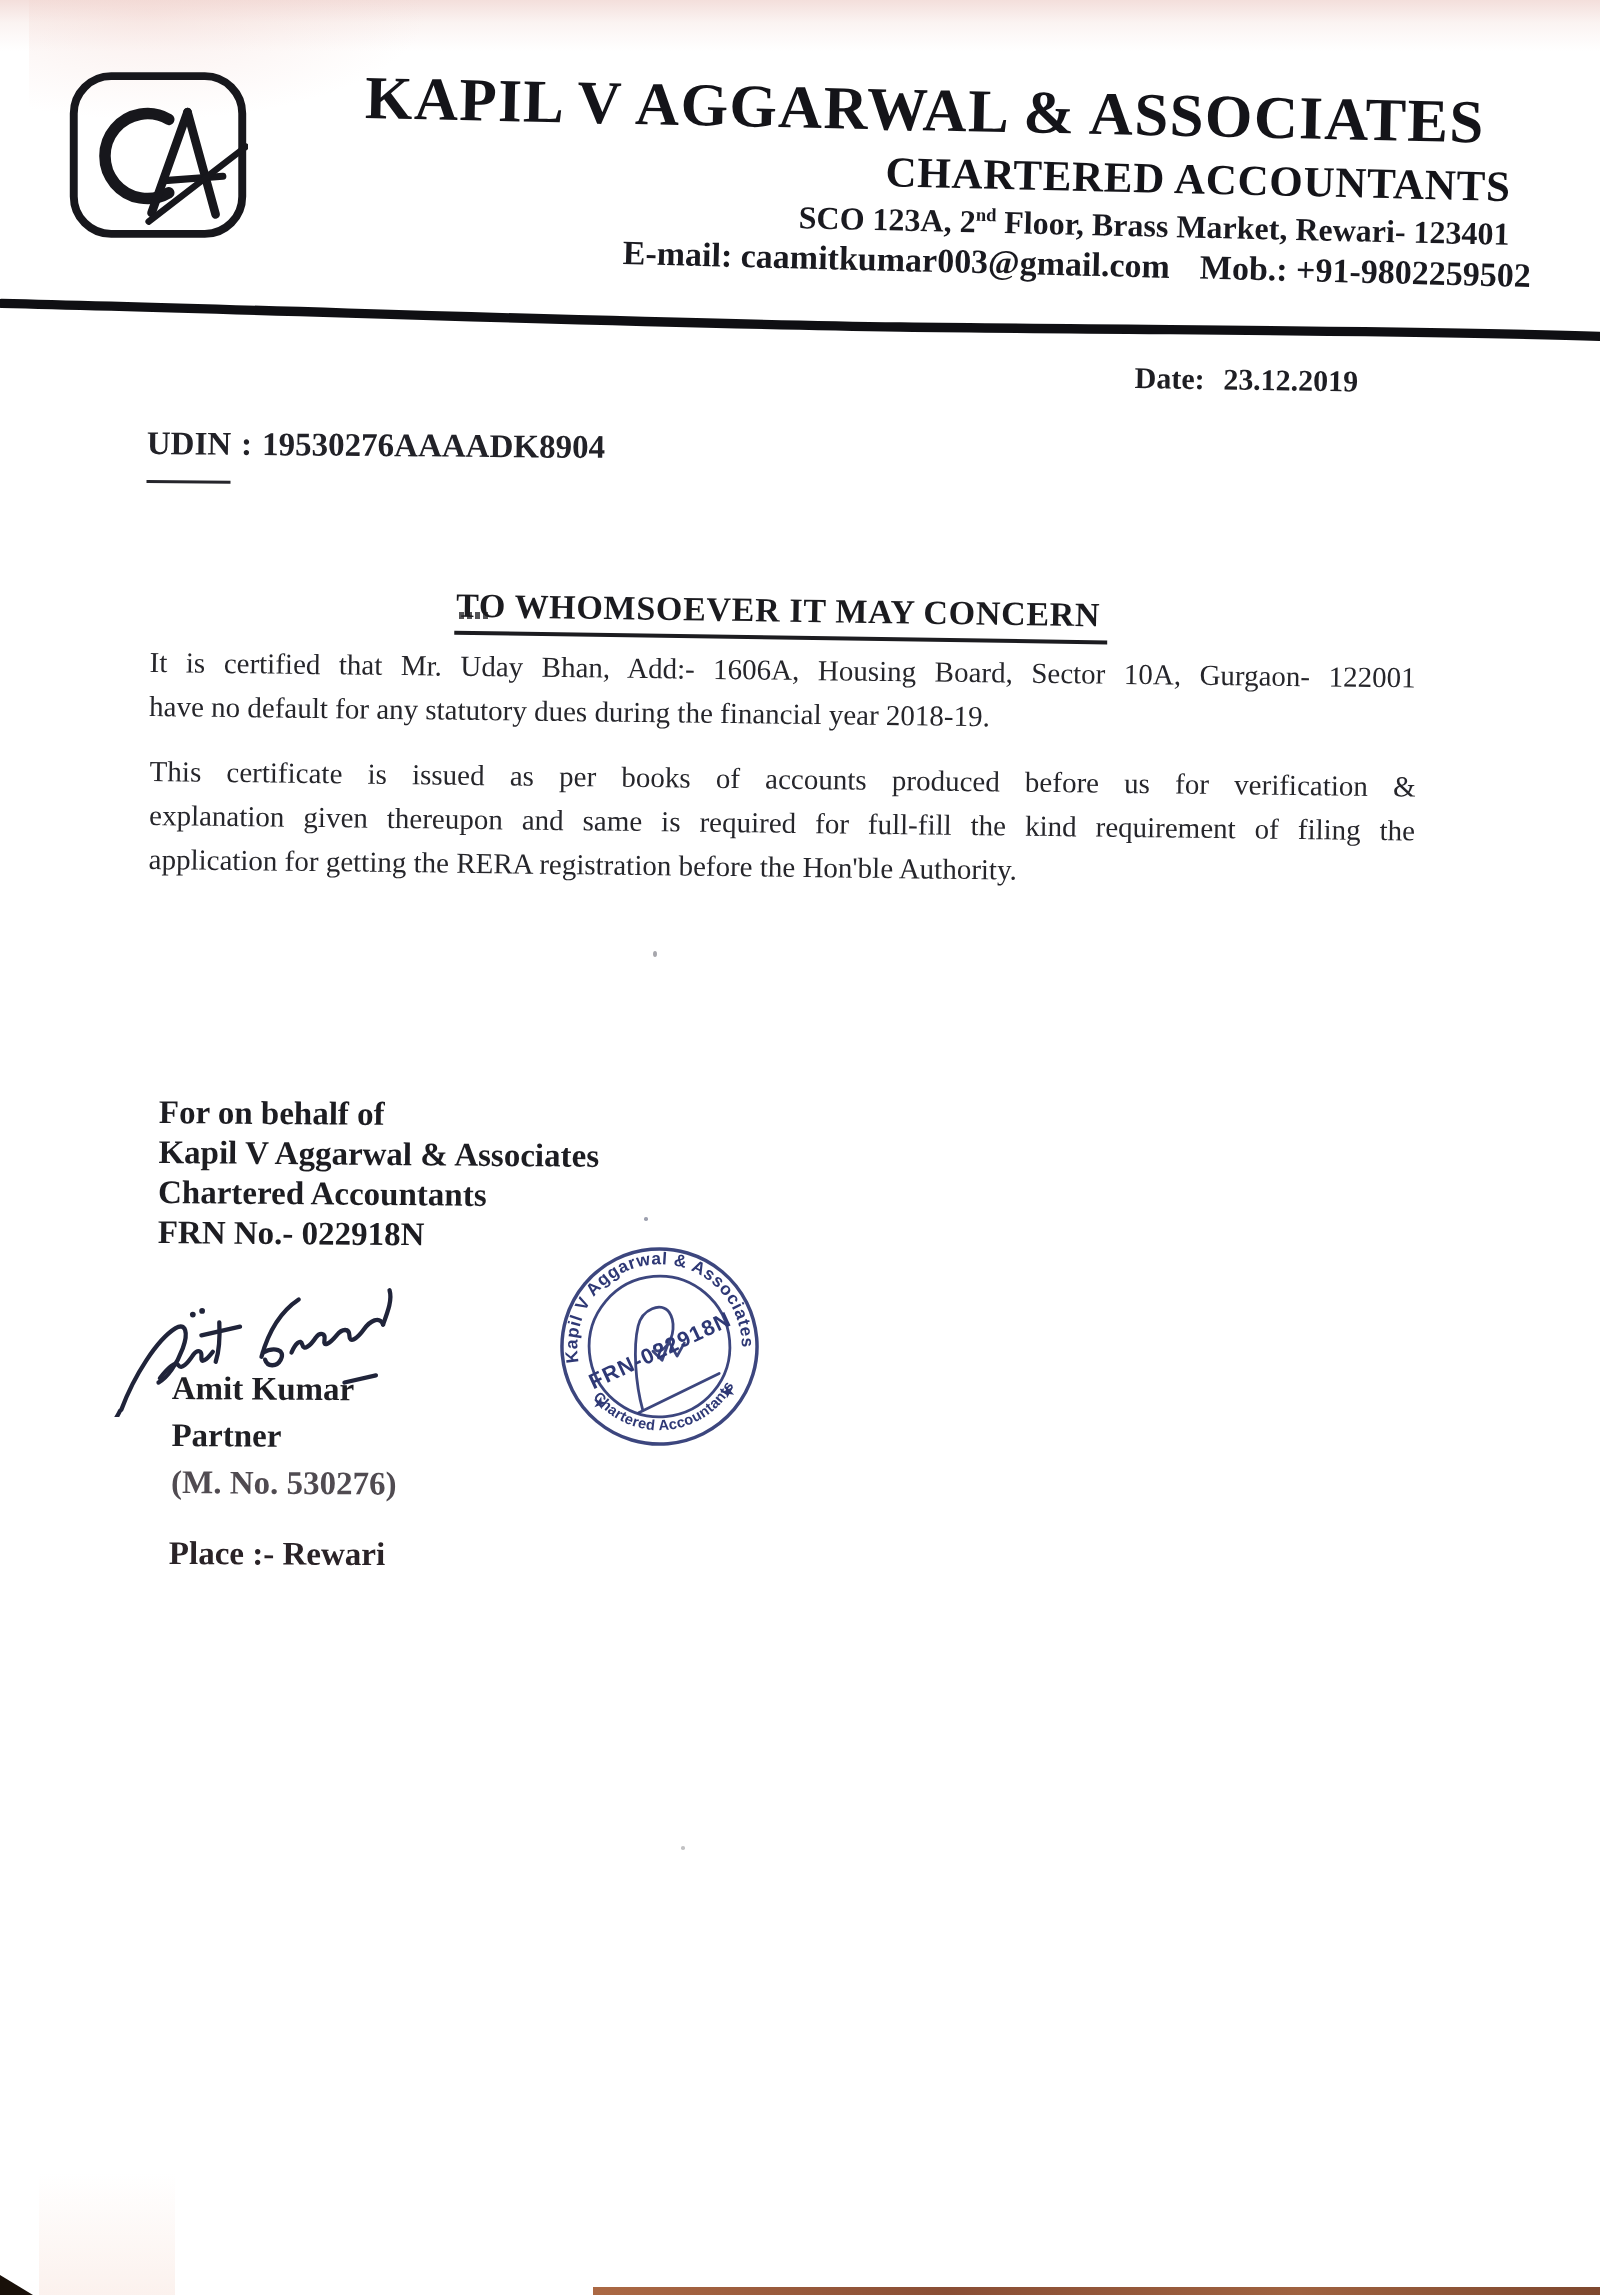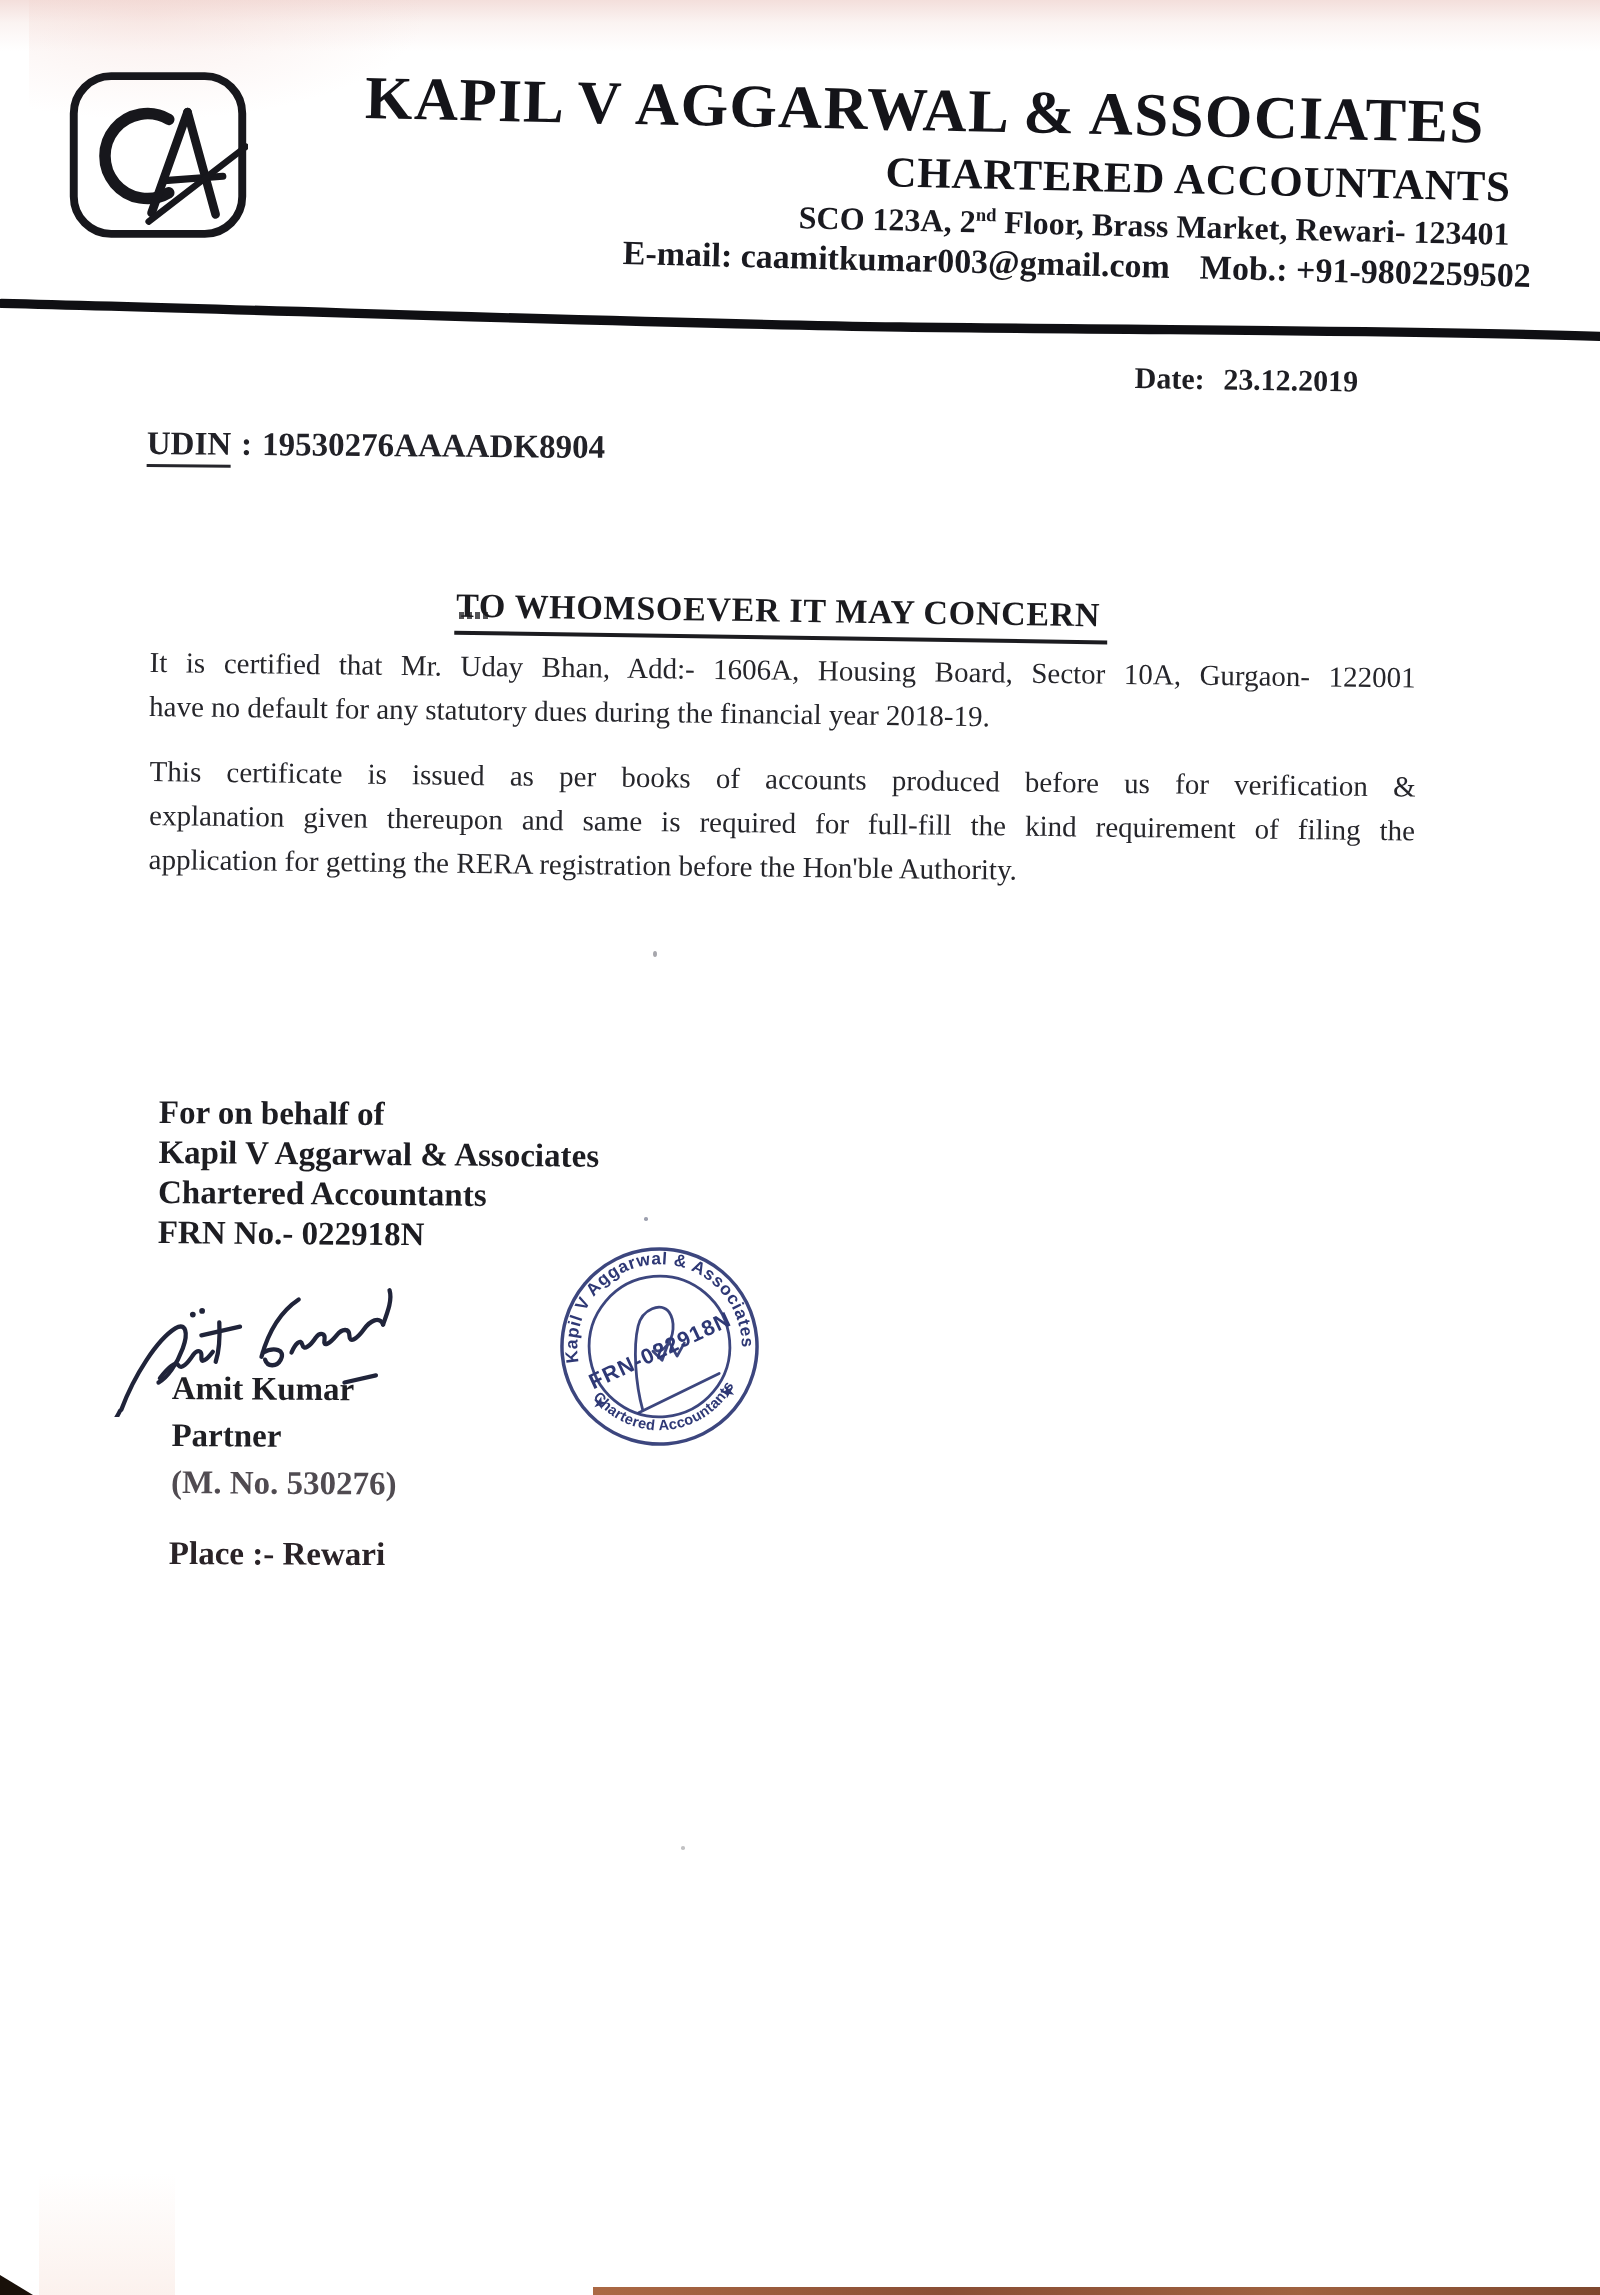--- a/index.html
+++ b/index.html
@@ -71,21 +71,21 @@
   
   .date-line{
     position:absolute;left:1135px;top:361px;font-size:30px;font-weight:700;
     transform:rotate(0.9deg);transform-origin:left top;white-space:nowrap;
   }
   .date-line .dv{margin-left:18.6px;}
   .udin-line{
     position:absolute;left:147px;top:425px;font-size:33px;font-weight:700;
     transform:rotate(0.5deg);transform-origin:left top;white-space:nowrap;color:#222228;
   }
-  .udin-line .ul{border-bottom:3.6px solid #26262c;padding-bottom:3px;}
+  .udin-line .ul{border-bottom:3.6px solid #26262c;padding-bottom:19px;}
   .udin-line .sep{margin:0 10px;}
   .subject-wrap{
     position:absolute;left:0;top:580px;width:1601px;text-align:left;
     transform:rotate(0.85deg);transform-origin:left top;
   }
   .subject{
     display:inline-block;margin-left:455px;
     font-size:34px;font-weight:700;letter-spacing:0.7px;white-space:nowrap;
     border-bottom:4.3px solid #1c1c20;padding:0 7.1px 5.7px 1.4px;color:#1b1b1f;
   }

